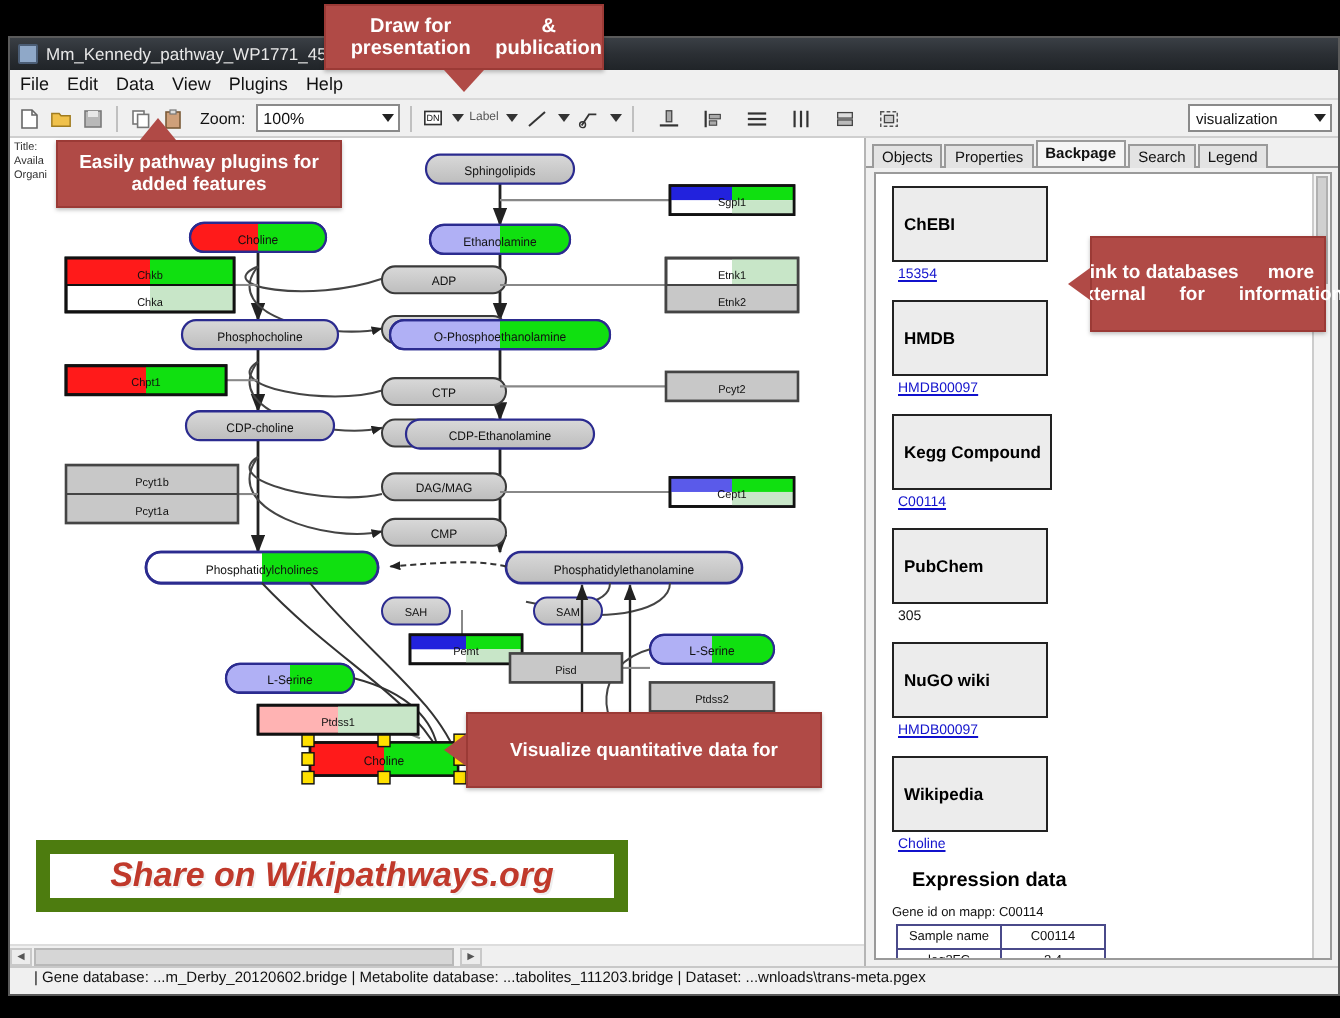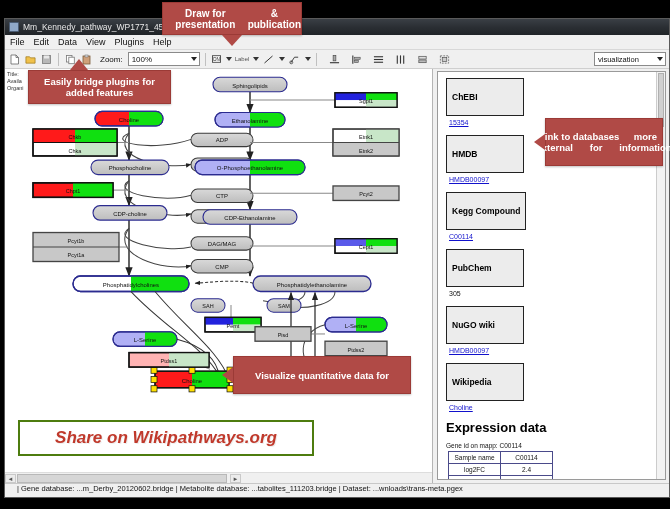--- a/index.html
+++ b/index.html
@@ -89,39 +89,39 @@
     overflow:hidden; position:relative; padding:6px 0 0 8px;
   }
   .bp-inner { position:relative; }
   .dbhead {
     display:inline-block; min-width:78px; border:1px solid #222; background:#ececec;
     font-size:8.5px; font-weight:bold; color:#000; padding:13px 5px; margin-bottom:3px;
   }
   .dblink { font-size:7px; color:#1111cc; text-decoration:underline; display:block;
             margin:0 0 9px 3px; }
   .dbplain { font-size:7px; color:#111; display:block; margin:0 0 9px 3px; }
-  .exptitle { font-size:13px; font-weight:bold; color:#000; margin:4px 0 7px 0; }
+  .exptitle { font-size:10px; font-weight:bold; color:#000; margin:4px 0 7px 10px; }
   .geneid { font-size:6.5px; color:#111; margin-bottom:2px; }
   table.exp { border-collapse:collapse; margin-left:2px; }
   table.exp td { border:1px solid #4a4a8a; font-size:6.5px; color:#111;
                  padding:2px 3px; text-align:center; min-width:52px; background:#fff; }
   .vsb { position:absolute; right:0; top:0; width:9px; height:100%; background:#f3f3f3;
          border-left:1px solid #ccc; }
   .vsb .th { position:absolute; left:1px; top:1px; width:6px; height:54px;
              background:#d0d0d0; border:1px solid #b0b0b0; }
   
   .callout {
     position:absolute; background:#b04a46; color:#fff; font-weight:bold;
     text-align:center; border:1px solid #9b3a36; z-index:40;
     display:flex; align-items:center; justify-content:center; line-height:11px;
     box-shadow:0 1px 2px rgba(0,0,0,.25);
   }
   .ctail { position:absolute; width:0; height:0; z-index:40; }
   .share {
-    position:absolute; z-index:40; border:2px solid #4d7c0f; background:#fff;
+    position:absolute; z-index:40; border:7px solid #4d7c0f; background:#fff;
     color:#c0392b; font-style:italic; font-weight:bold;
     display:flex; align-items:center; justify-content:center;
     text-shadow:1px 1px 0 #eee;
   }
   text { font-family:"Liberation Sans", sans-serif; }
 </style>
 </head>
 <body>
 
 <div id="app">
@@ -521,20 +521,27 @@
       </svg>
 
       <div class="hscroll" style="position:absolute;bottom:0;left:0;width:100%;">
         <div class="endl">◄</div>
         <div class="bar"></div>
         <div class="endr">►</div>
       </div>
     </div>
 
     <div class="rightpane">
+      <div class="tabs">
+        <div class="tab">Objects</div>
+        <div class="tab">Properties</div>
+        <div class="tab active">Backpage</div>
+        <div class="tab">Search</div>
+        <div class="tab">Legend</div>
+      </div>
 
       <div class="bp">
         <div class="bp-inner">
           <div class="dbhead">ChEBI</div>
           <a class="dblink" href="#">15354</a>
 
           <div class="dbhead">HMDB</div>
           <a class="dblink" href="#">HMDB00097</a>
 
           <div class="dbhead">Kegg Compound</div>
@@ -585,21 +592,21 @@
   </div>
 </div>
 
 <div class="callout" style="left:162px; top:2px; width:140px; height:33px; font-size:10px; ">
   <span>Draw for presentation</span>
   <span>&amp; publication</span>
 </div>
 <div class="ctail" style="left:222px; top:35px; border-left:10px solid transparent; border-right:10px solid transparent; border-top:11px solid #b04a46;"></div>
 
 <div class="callout" style="left:28px; top:70px; width:143px; height:34px; font-size:9.5px; flex-direction:column;">
-  <span>Easily bridge plugins for</span>
+  <span>Easily pathway plugins for</span>
   <span>added features</span>
 </div>
 <div class="ctail" style="left:70px; top:59px; border-left:9px solid transparent; border-right:9px solid transparent; border-bottom:11px solid #b04a46;"></div>
 
 <div class="callout" style="left:545px; top:118px; width:118px; height:48px; font-size:9.5px; ">
   <span>Link  to external</span>
   <span>databases  for</span>
   <span>more information</span>
 </div>
 <div class="ctail" style="left:534px; top:134px; border-top:8px solid transparent; border-bottom:8px solid transparent; border-right:11px solid #b04a46;"></div>

